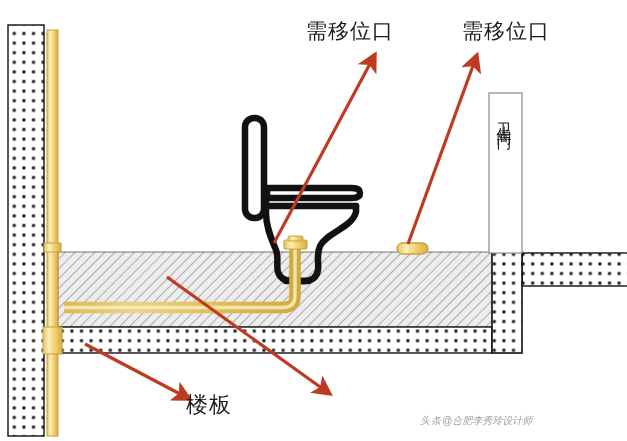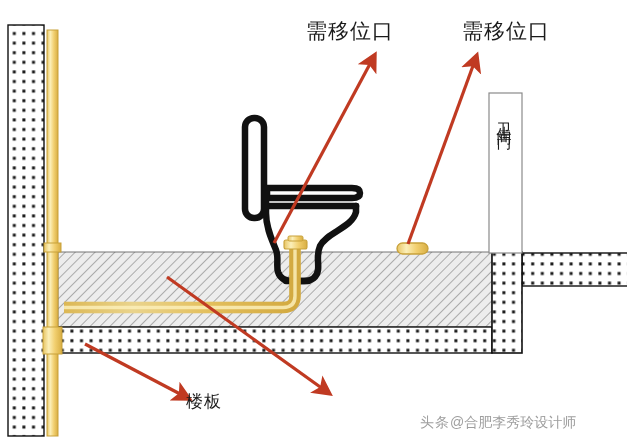--- a/index.html
+++ b/index.html
@@ -30,37 +30,38 @@
     color: #1b1b1b;
     white-space: nowrap;
     line-height: 1.05;
     letter-spacing: 1px;
   }
   .label-top {
     font-size: 21px;
     font-weight: 500;
   }
   .label-bottom {
-    font-size: 17px;
+    font-size: 22px;
     font-weight: 500;
   }
   .label-vertical {
     font-size: 15px;
     writing-mode: vertical-rl;
     text-orientation: upright;
     letter-spacing: 4px;
     line-height: 1;
   }
   .watermark {
     position: absolute;
-    font-size: 14px;
+    font-size: 10px;
     color: #8d8d8d;
     opacity: 0.85;
     white-space: nowrap;
     letter-spacing: 0px;
+    font-style: italic;
   }
   .watermark .wm-tag {
     letter-spacing: 1px;
   }
 </style>
 </head>
 <body>
 
 <div id="stage">
 

